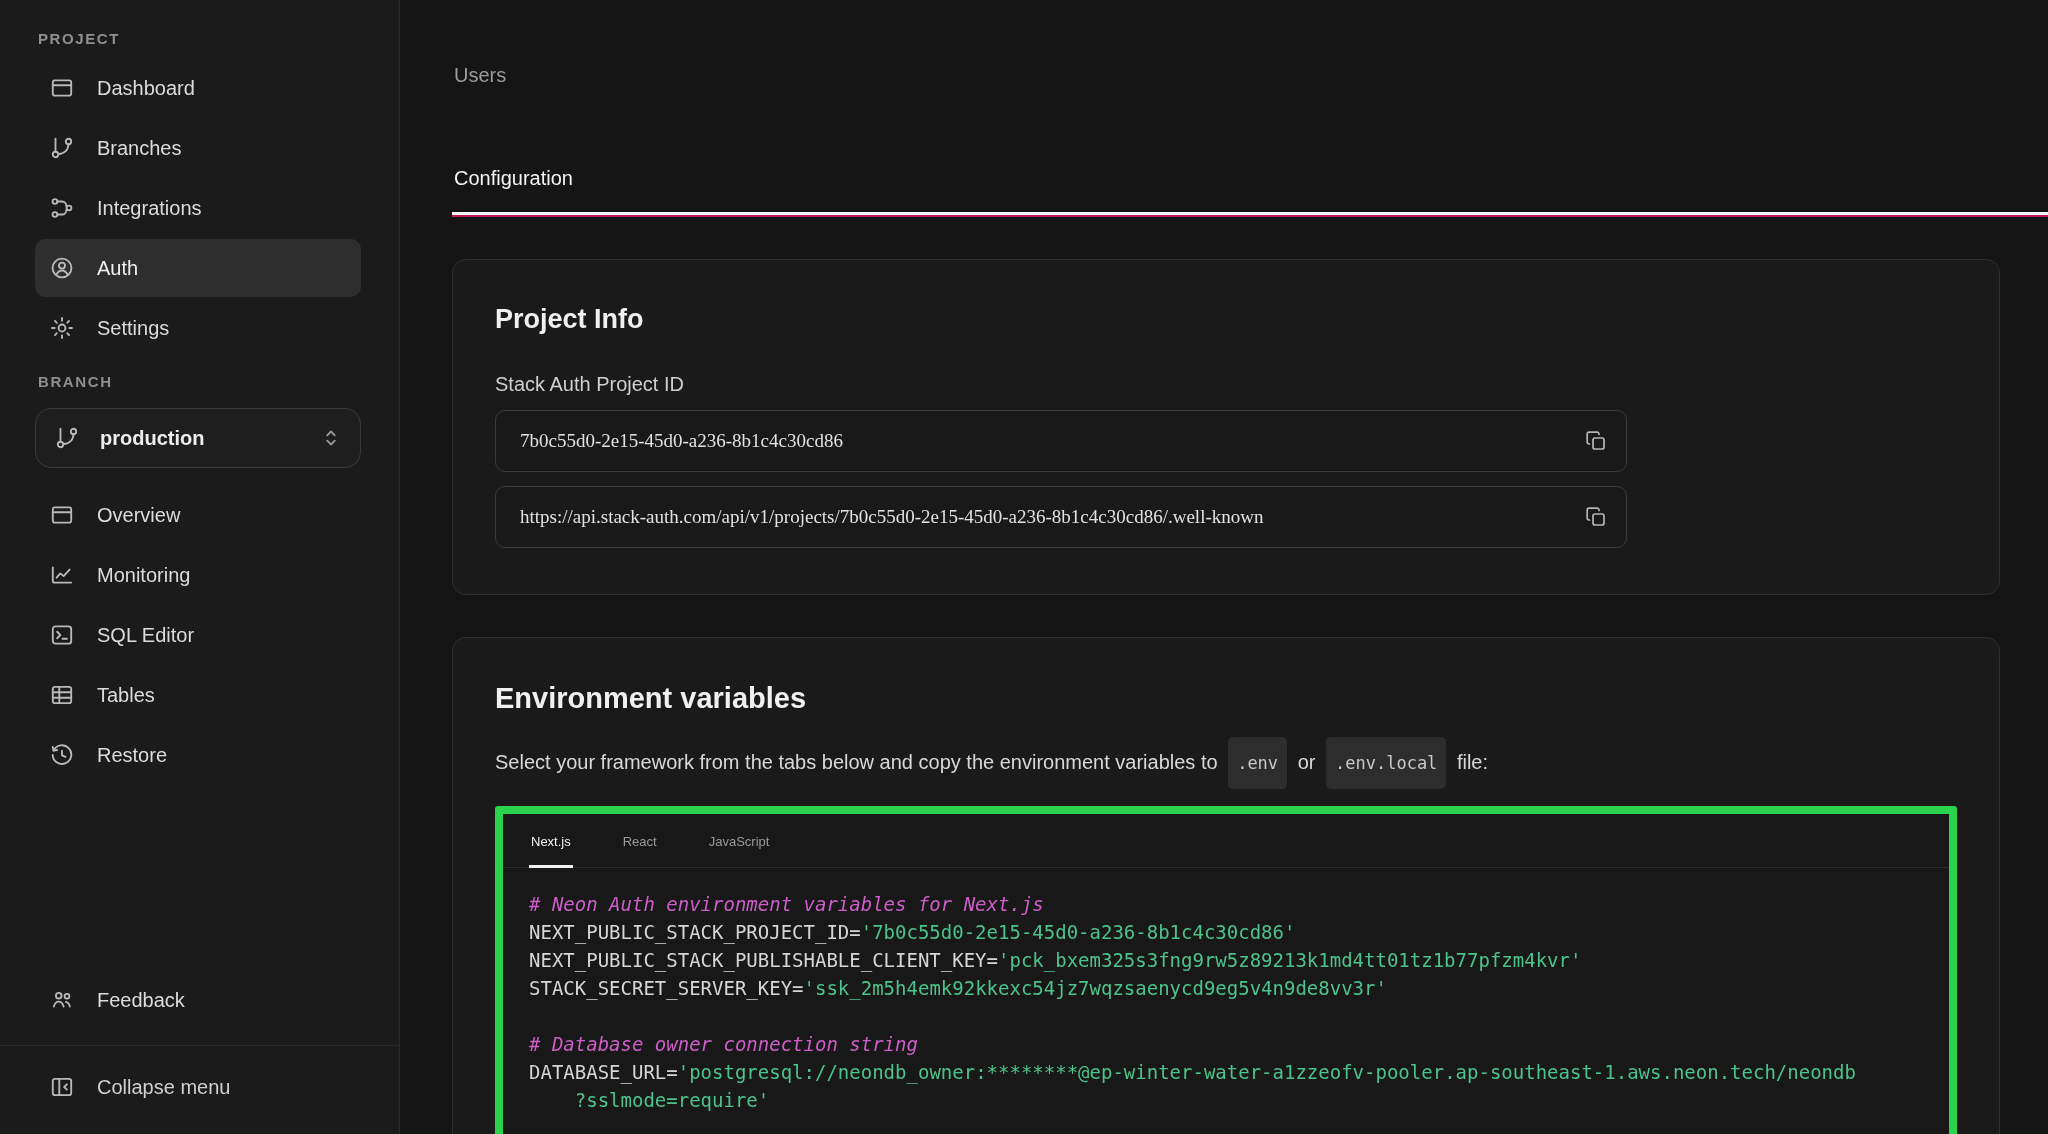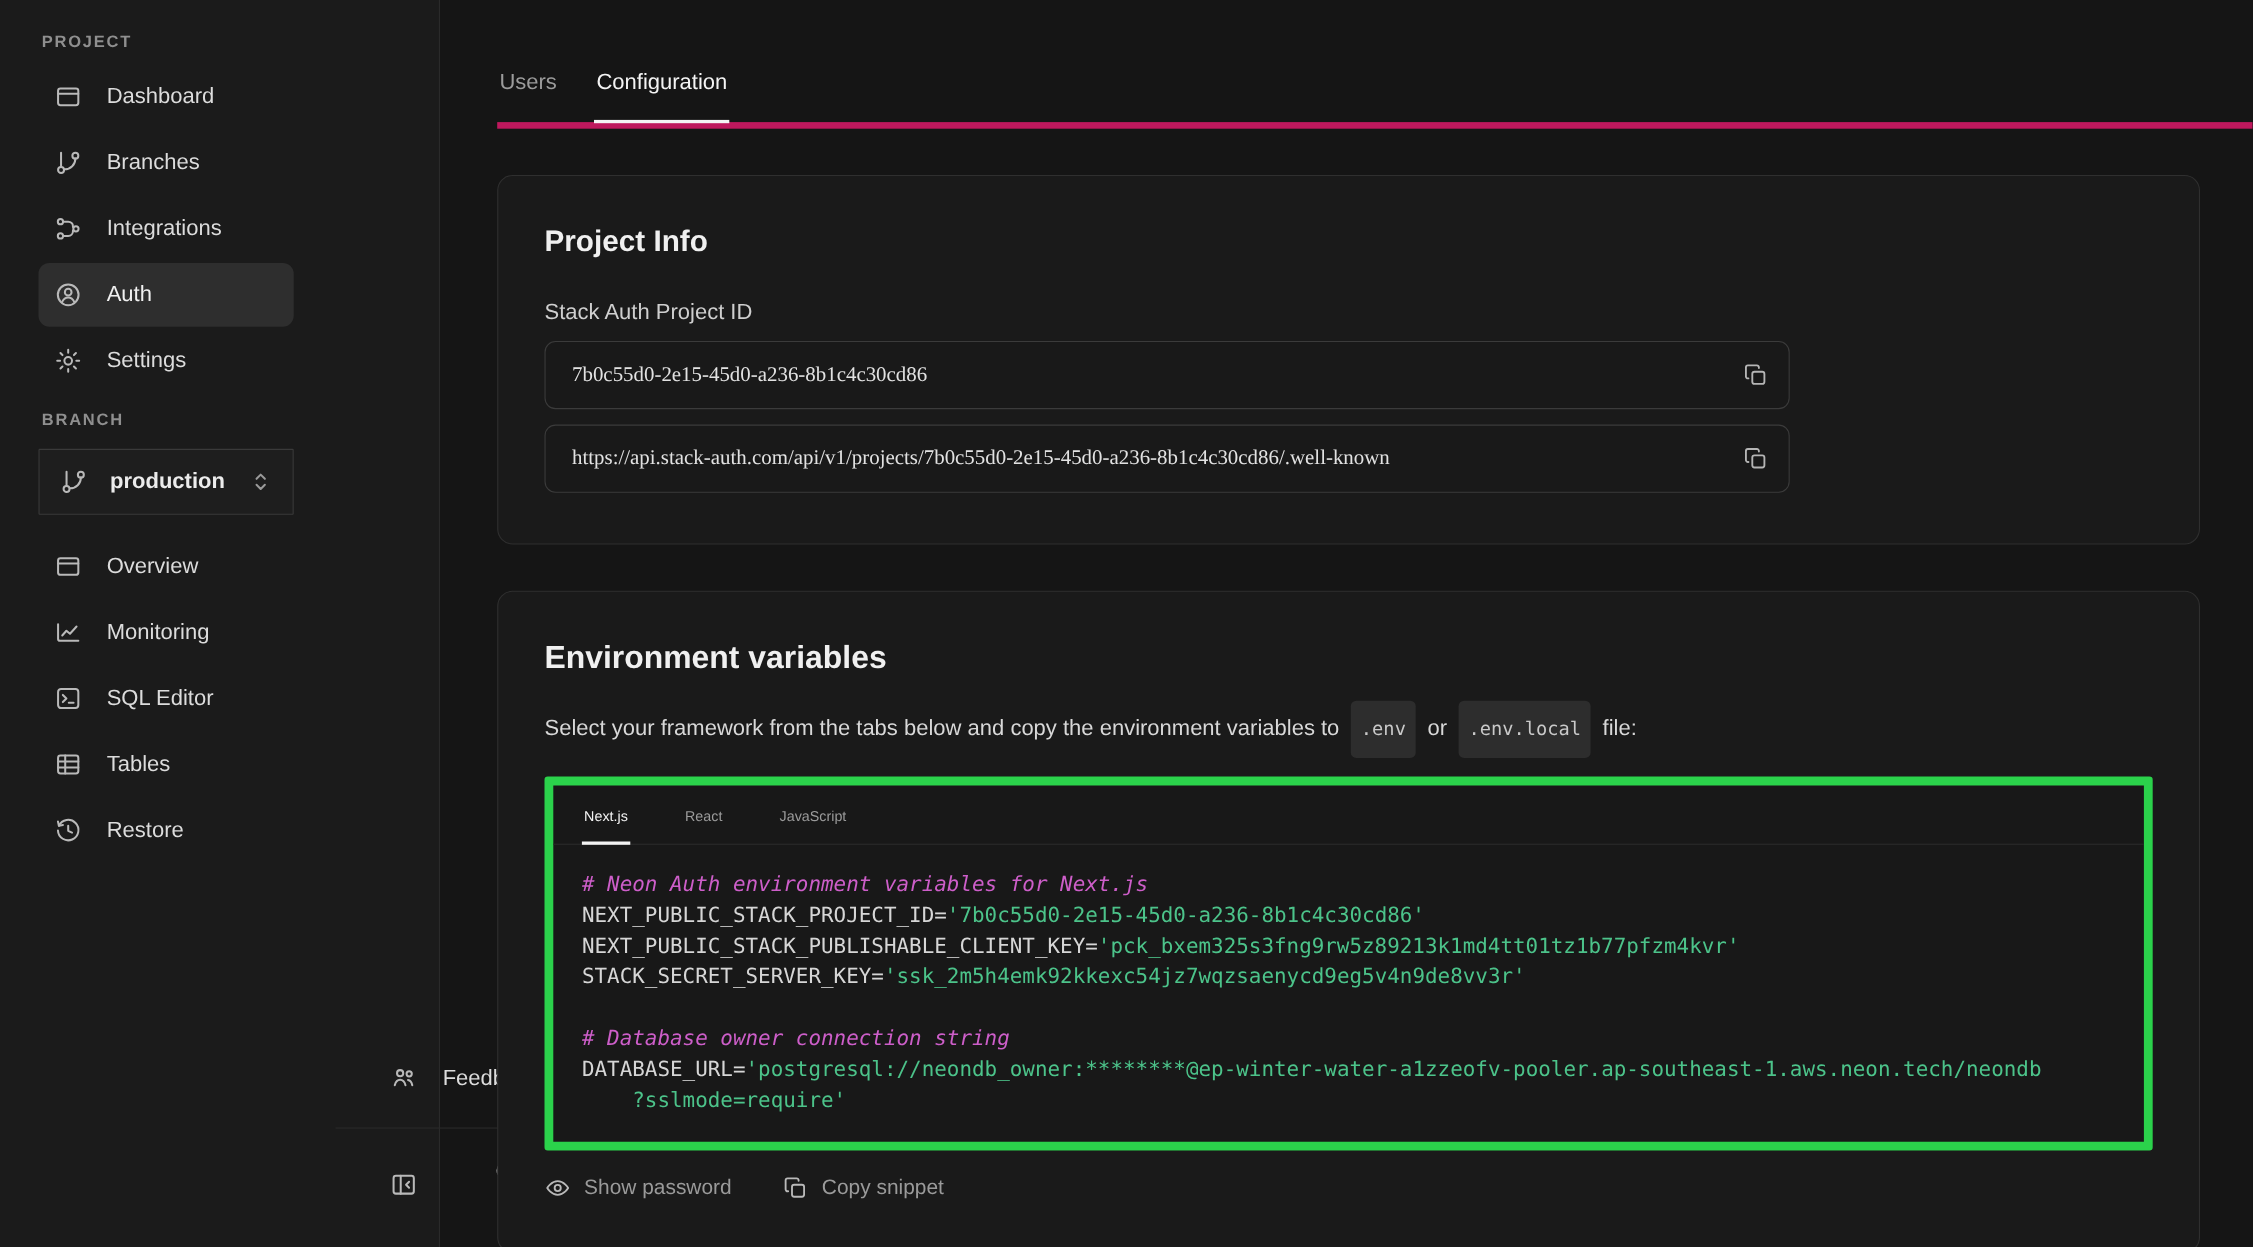--- a/index.html
+++ b/index.html
@@ -9,53 +9,53 @@
     background:#151515; color:#e5e5e5;
     font-family:"Liberation Sans", sans-serif;
     cursor:default;
   }
   .app { display:flex; width:100%; height:100%; }
 
   
   .sidebar {
     width:400px; min-width:400px; height:100%;
     background:#1b1b1b; border-right:1px solid #2a2a2a;
-    display:flex; flex-direction:row; padding-top:16px;
+    display:flex; flex-direction:column; padding-top:16px;
   }
   .section-label {
     font-size:15px; font-weight:700; letter-spacing:1.6px;
     color:#8f8f8f; padding:14px 0 10px 38px;
   }
   .nav-item {
     display:flex; align-items:center; gap:22px;
     height:58px; margin:2px 38px 2px 35px; padding:0 0 0 14px;
     border-radius:10px; font-size:20px; color:#dcdcdc; cursor:pointer;
   }
   .nav-item.active { background:#2e2e2e; color:#f0f0f0; }
   .icon { display:inline-flex; color:#b9b9b9; }
   .icon svg { width:26px; height:26px; }
   .branch-select {
     margin:8px 38px 16px 35px; height:60px;
-    border:1px solid #3a3a3a; border-radius:1px;
+    border:1px solid #3a3a3a; border-radius:16px;
     display:flex; align-items:center; gap:20px; padding:0 16px 0 18px;
     font-size:20px; font-weight:700; color:#ececec; cursor:pointer;
     background:#1e1e1e;
   }
   .branch-select .chev { margin-left:auto; color:#9a9a9a; }
   #branch-nav { margin-top:18px; }
   .side-bottom { margin-top:auto;text-align:right; }
   .collapse-row {
     margin-top:16px; border-top:1px solid #2a2a2a;
     display:flex; align-items:center; gap:22px;
     padding:28px 0 34px 49px; font-size:20px; color:#d0d0d0; cursor:pointer;
   }
 
   
   .main { flex:1; padding:0 48px 0 52px; overflow:hidden; }
-  .tabs { display:flex; gap:32px; margin-top:52px; margin-right:-48px; border-bottom:6px solid #be185d; }
+  .tabs { display:flex; gap:44px; margin-top:52px; margin-right:-48px; border-bottom:3px solid #be185d;flex-direction:column; }
   .tab { font-size:20px; padding:12px 2px 24px; color:#9b9b9b; position:relative; cursor:pointer; }
   .tab.active { color:#f4f4f4; }
   .tab.active::after { content:""; position:absolute; left:0; right:0; bottom:-1px; height:3px; background:#f4f4f4; }
 
   .card {
     margin-top:42px; border:1px solid #2f2f2f; border-radius:14px;
     background:#1a1a1a; padding:40px 42px 46px;
   }
   .card-title { margin:4px 0 0; font-size:27px; font-weight:700; color:#f0f0f0; }
   .card-title.lg { font-size:29px; }

